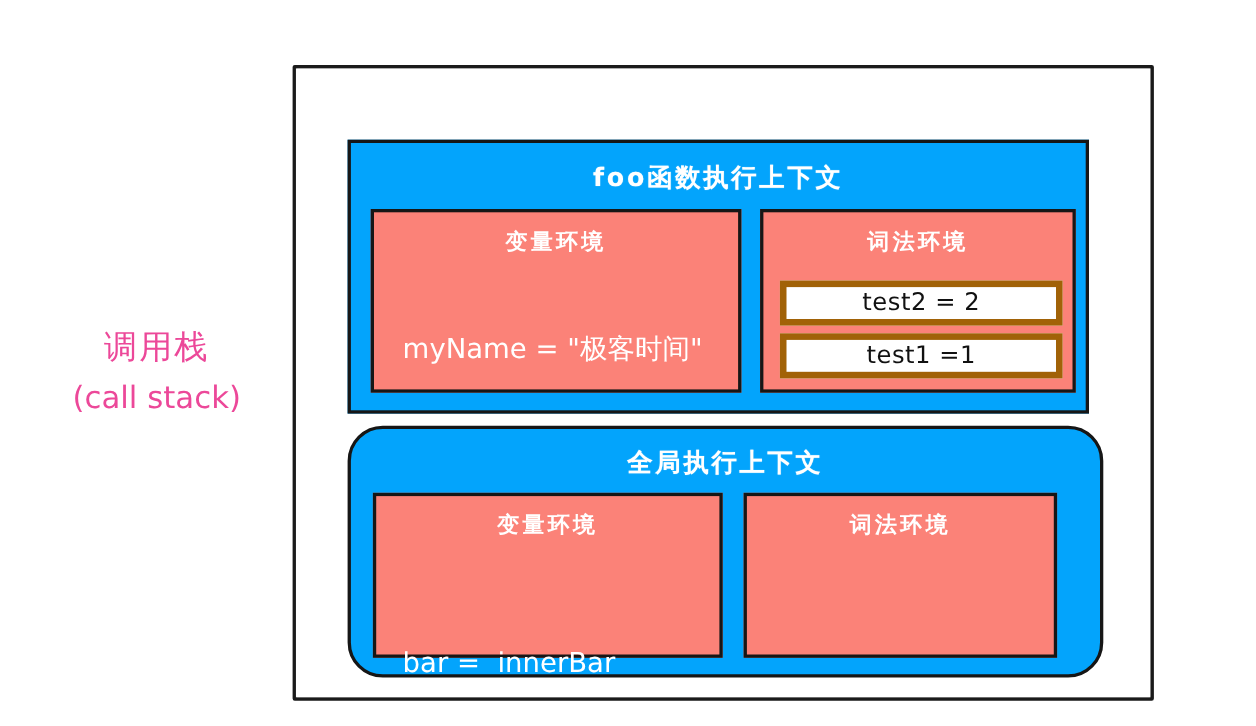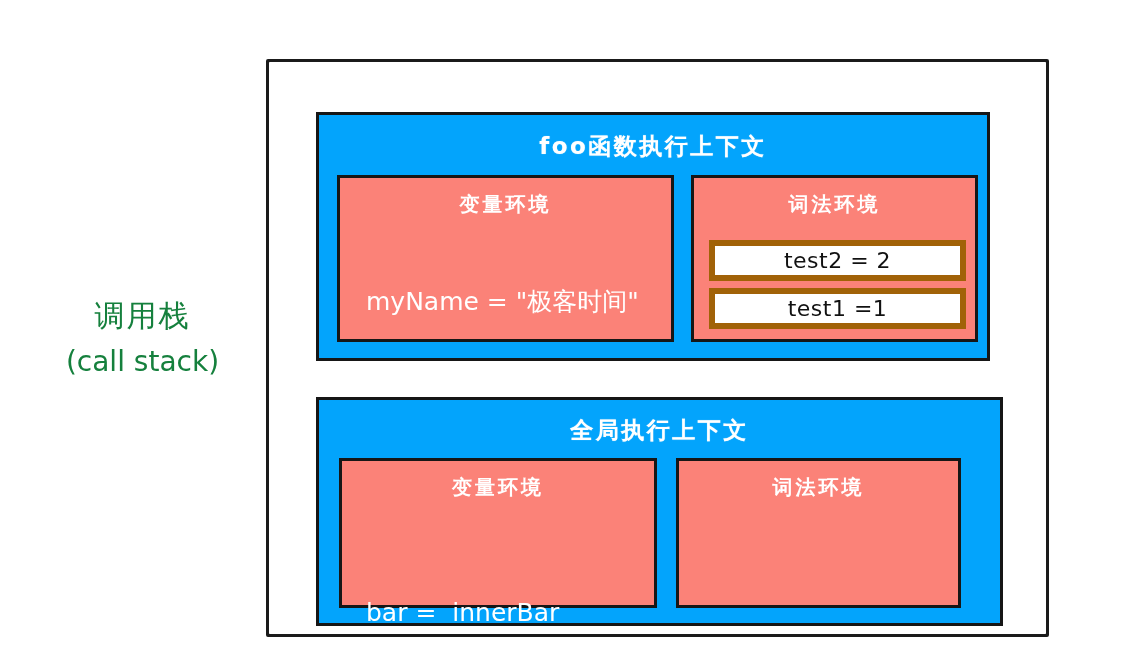--- a/index.html
+++ b/index.html
@@ -17,21 +17,21 @@
     font-family: "DejaVu Sans", "Liberation Sans", sans-serif;
   }
 
   
   .stack-label {
     position: absolute;
     left: 30px;
     top: 295px;
     width: 225px;
     text-align: center;
-    color: #15803d;
+    color: #ec4899;
     line-height: 1.42;
   }
   .stack-label .cn {
     display: block;
     font-size: 30px;
     letter-spacing: 2px;
   }
   .stack-label .en {
     display: block;
     font-size: 28px;
@@ -57,23 +57,24 @@
     border: 1px solid rgba(30,30,30,0.55);
     border-radius: 2px;
     pointer-events: none;
   }
 
   
   .exec-context {
     position: absolute;
     background: #03A4FC;
     border: 3px solid #161616;
+    margin-top: 15px;
   }
   #ctx-foo    { left: 47px;  top: 50px;  width: 674px; height: 249px; }
-  #ctx-global { left: 47px;  top: 335px; width: 687px; height: 229px; }
+  #ctx-global { left: 47px;  top: 310px; width: 687px; height: 229px; border-radius: 32px; }
 
   .ctx-title {
     position: absolute;
     left: 0;
     right: 0;
     text-align: center;
     color: #ffffff;
     font-size: 23px;
     letter-spacing: 2.5px;
     font-weight: 700;

